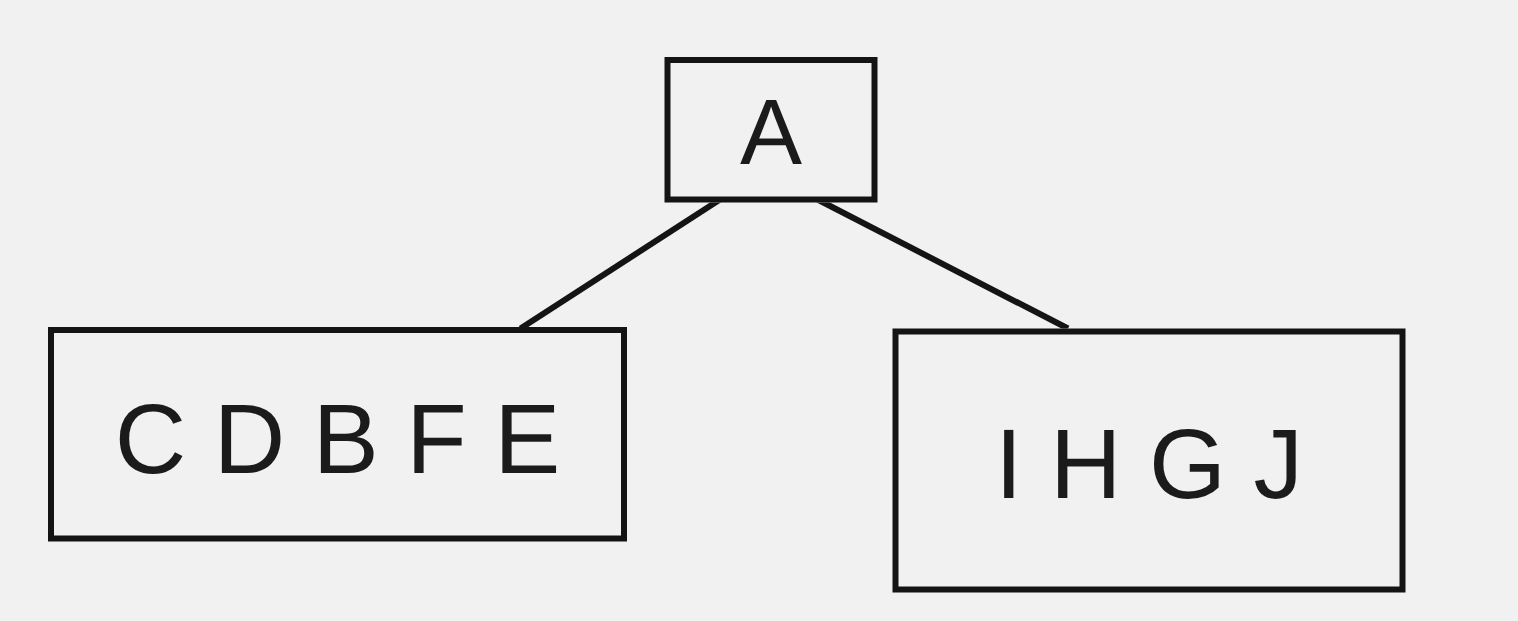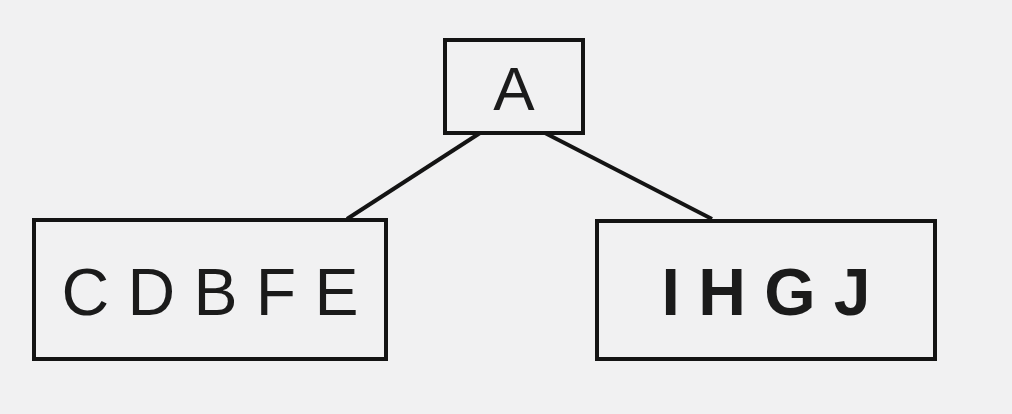--- a/index.html
+++ b/index.html
@@ -36,31 +36,30 @@
   .node-root {
     left: 443px;
     top: 38px;
     width: 142px;
     height: 97px;
     font-size: 62px;
   }
   .node-left {
     left: 32px;
     top: 218px;
-    width: 356px;
+    width: 386px;
     height: 143px;
     font-size: 66px;
   }
   .node-right {
     left: 595px;
     top: 219px;
     width: 342px;
-    height: 142px;
+    height: 176px;
     font-size: 66px;
-    font-weight: bold;
   }
   .node-label {
     line-height: 1;
     transform: translateY(2px);
   }
   .watermark {
     position: absolute;
     right: 6px;
     bottom: 10px;
     font-size: 17px;

